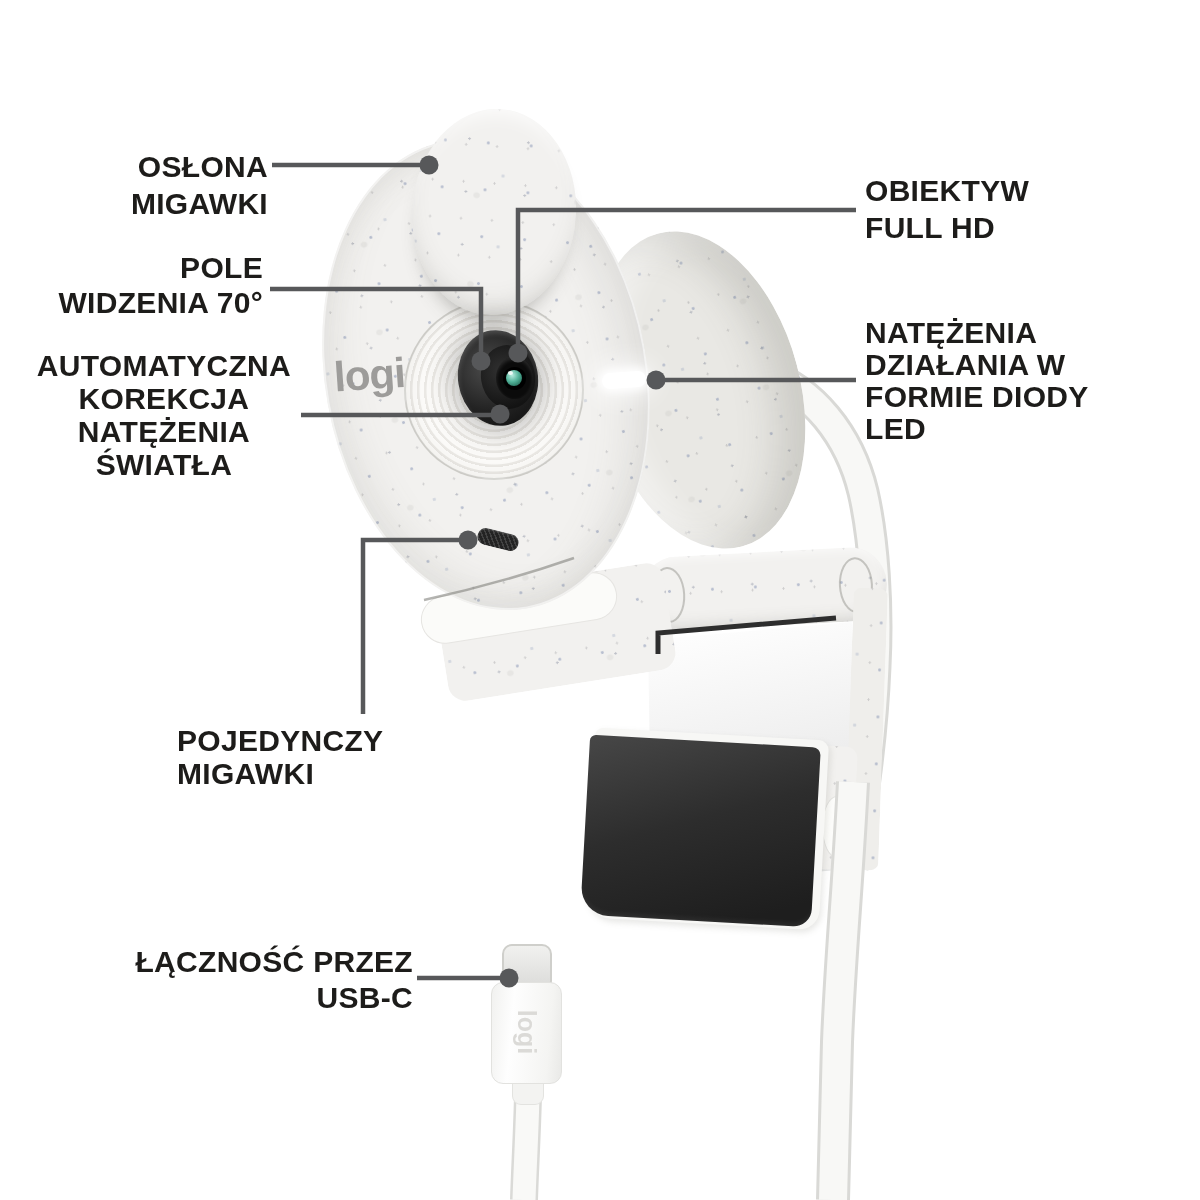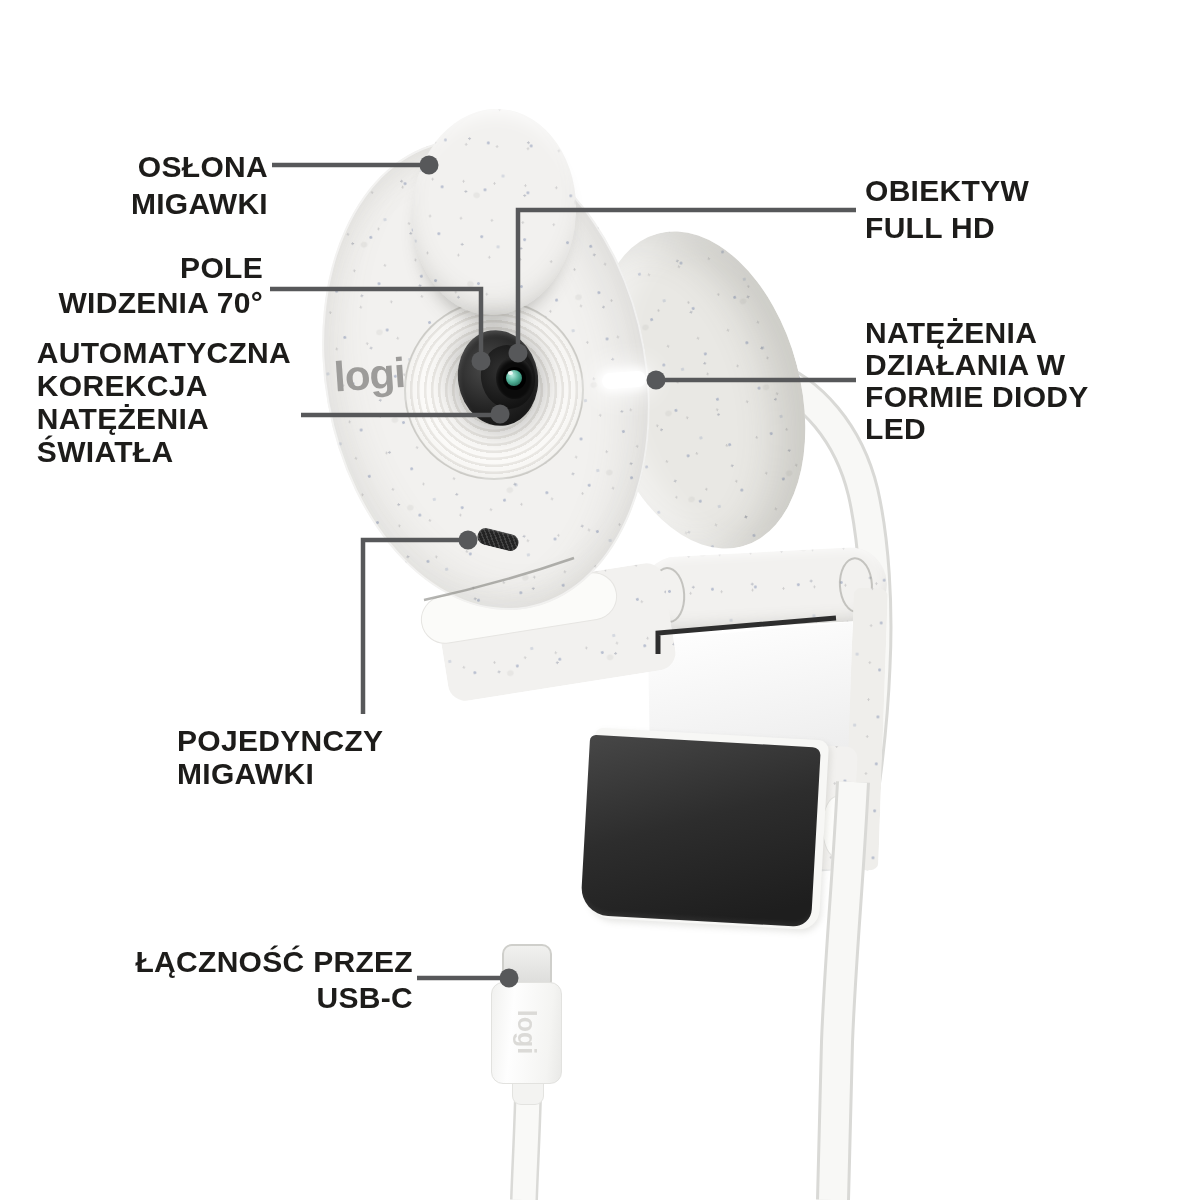--- a/index.html
+++ b/index.html
@@ -97,21 +97,21 @@
     border:1px solid #e2e2df;box-sizing:border-box;}
   #usb-logo{left:489px;top:1014px;width:76px;height:36px;text-align:center;z-index:4;
     transform:rotate(90deg);font-size:25px;font-weight:bold;color:#dbdad7;line-height:36px;}
   #usb-neck{left:512px;top:1082px;width:32px;height:23px;border-radius:0 0 9px 9px;z-index:2;
     background:#f3f3f1;border:1px solid #e3e3e0;border-top:none;box-sizing:border-box;}
   
   .lab{position:absolute;font-weight:bold;font-size:30px;letter-spacing:.3px;
     color:var(--c-label-text,#1d1c1a);white-space:nowrap;z-index:11;}
   #lab-shutter{right:932px;top:130px;text-align:right;line-height:37px;margin-top:18px;}
   #lab-fov{right:937px;top:250px;text-align:right;line-height:35px;}
-  #lab-auto{right:909px;top:336px;text-align:left;line-height:33px;}
+  #lab-auto{right:909px;top:349px;text-align:center;line-height:33px;}
   #lab-lens{left:865px;top:172px;text-align:left;line-height:37px;}
   #lab-led{left:865px;top:317px;text-align:left;line-height:32px;}
   #lab-mic{left:177px;top:724px;width:360px;line-height:33px;}
   #lab-usb{right:787px;top:944px;text-align:right;line-height:36px;}
   .z1{z-index:1;} .z9{z-index:9;} .z10{z-index:10;}
 </style>
 </head>
 <body>
 
 <div id="canvas">

